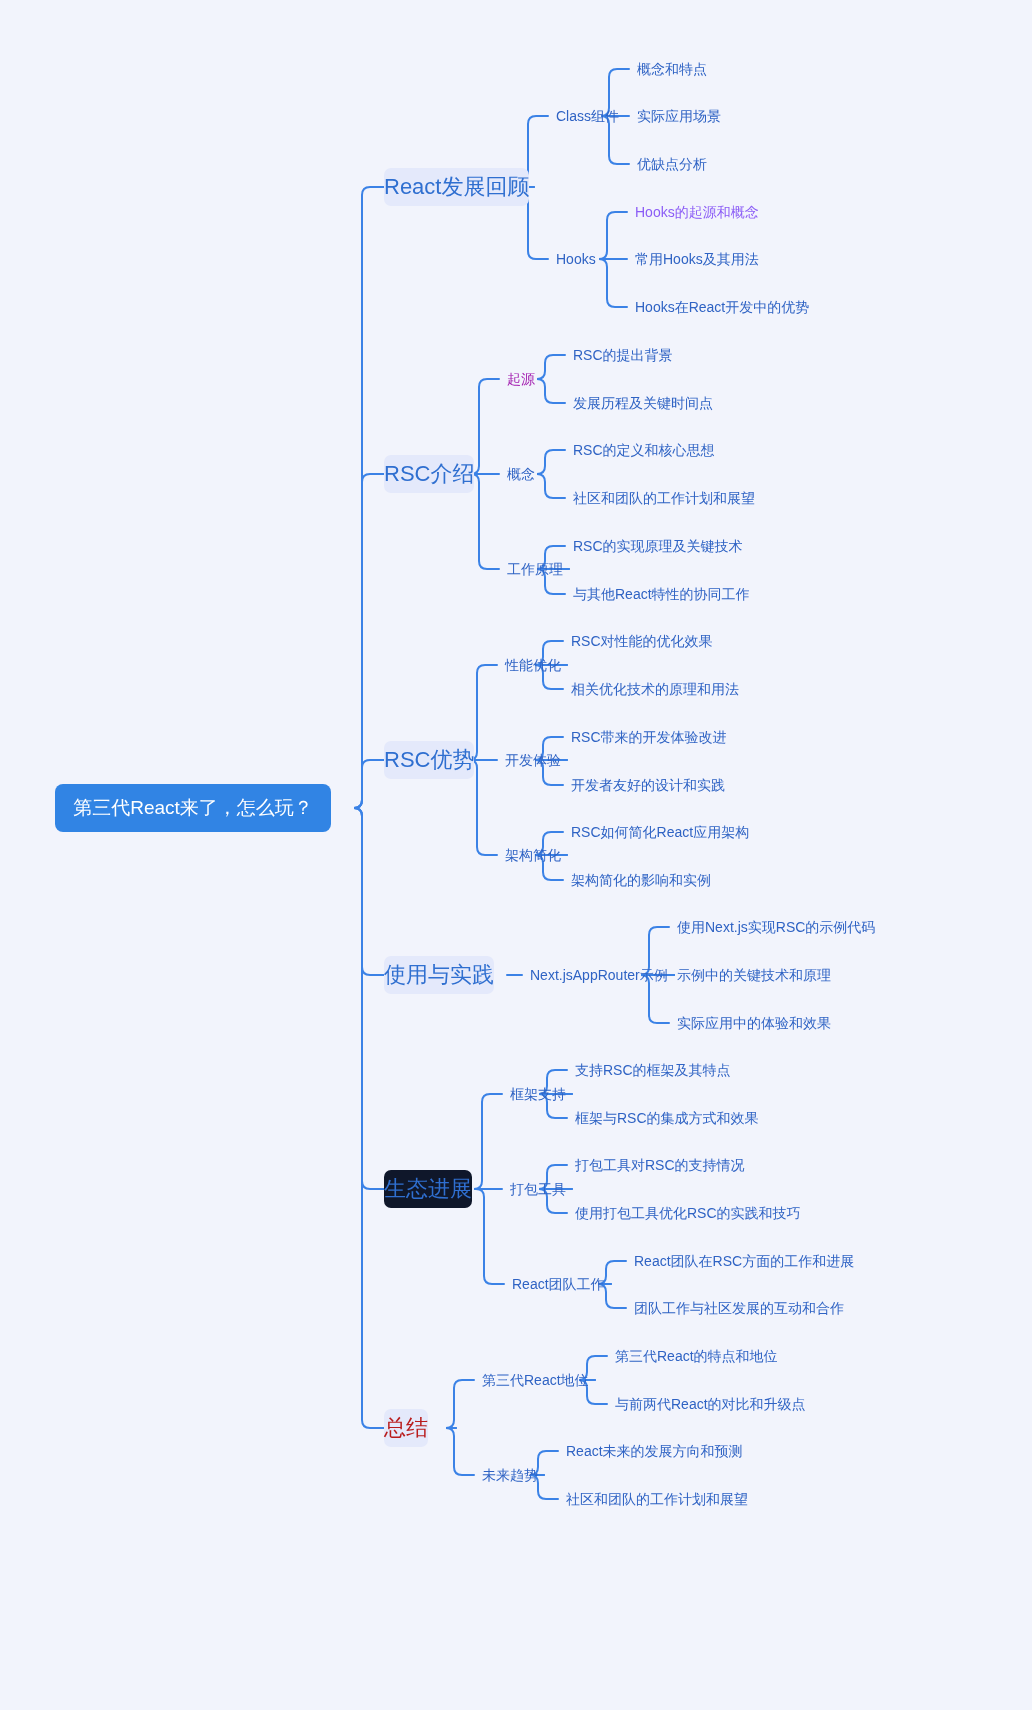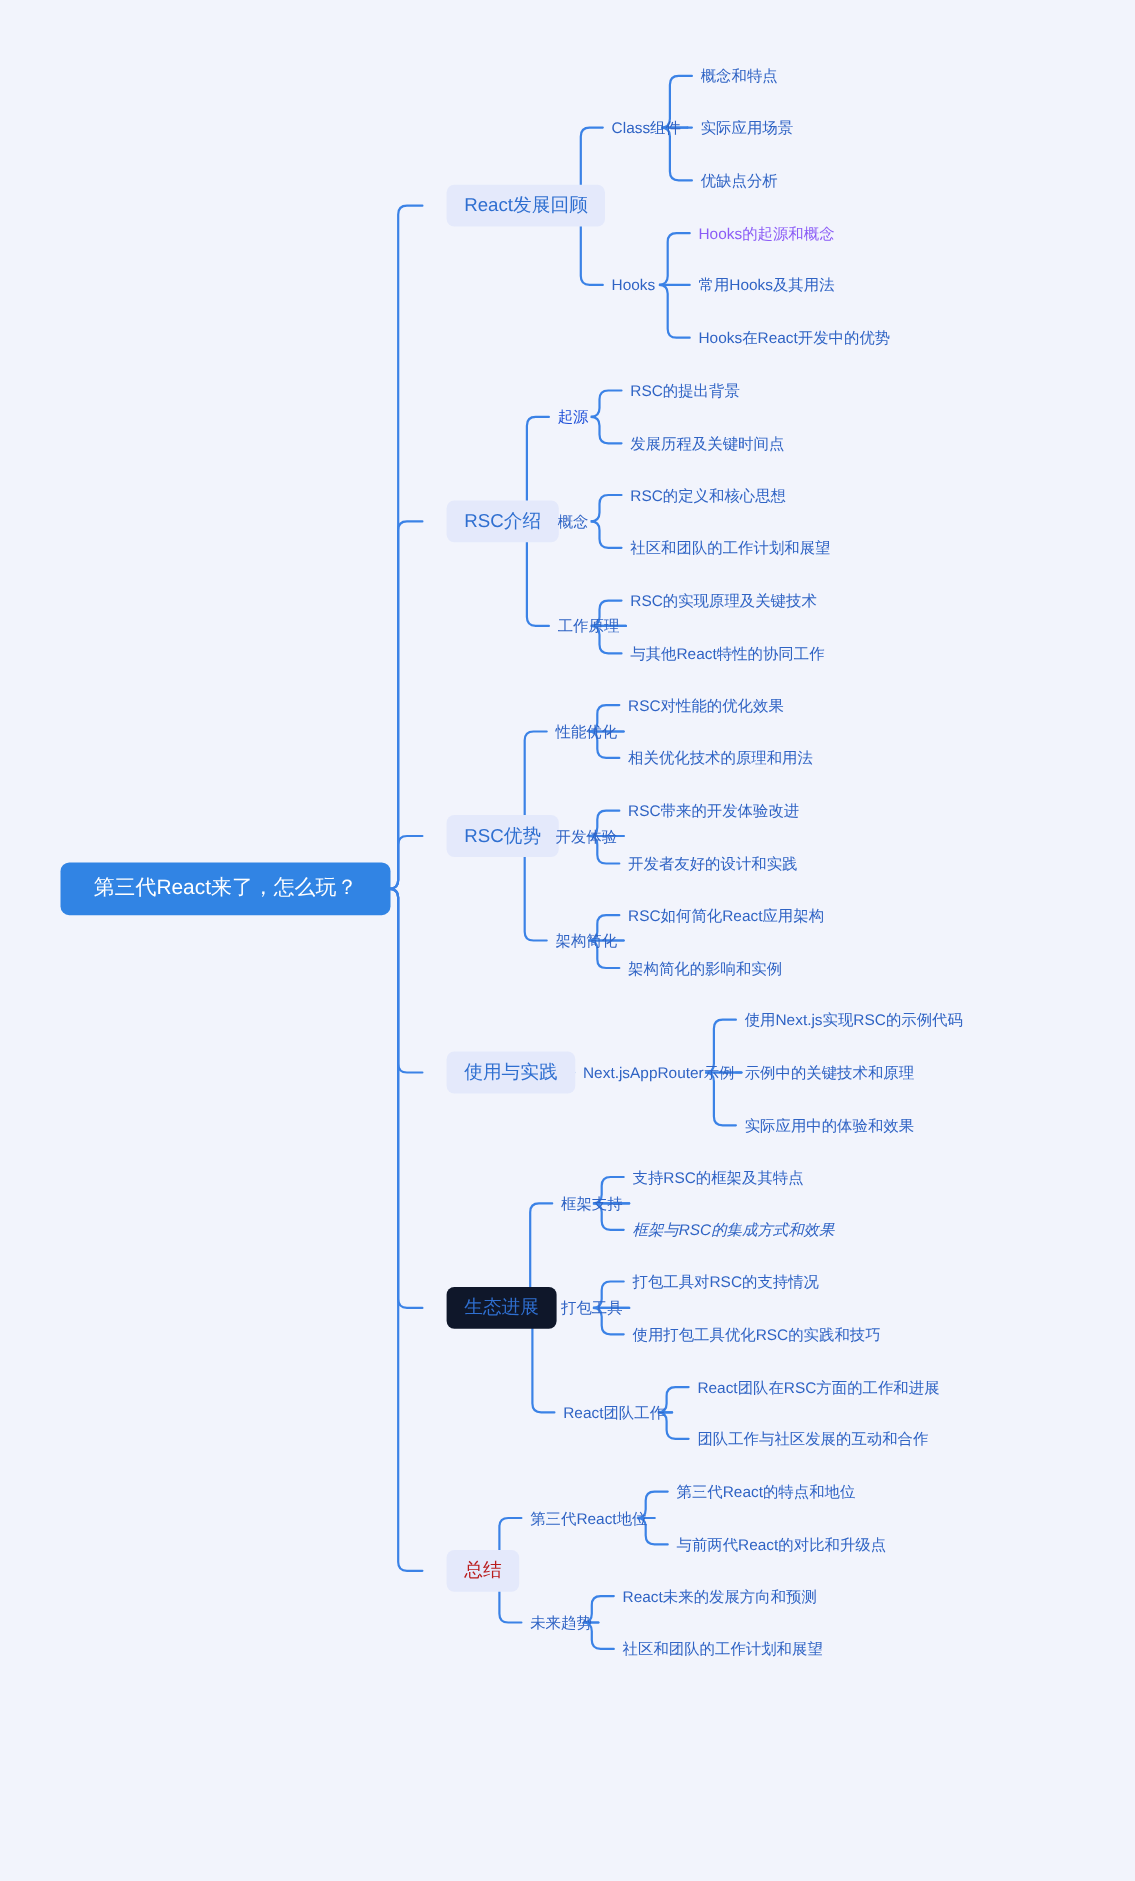--- a/index.html
+++ b/index.html
@@ -12,22 +12,22 @@
   #map{position:absolute;left:0;top:0;width:1032px;height:1710px;}
   .link{fill:none;stroke:#3b82e6;stroke-width:2;stroke-linecap:round;}
   .node-box{position:absolute;box-sizing:border-box;display:flex;align-items:center;justify-content:center;}
   .root-node{
     background:#3184e4;color:#ffffff;border-radius:8px;
     font-size:19px;line-height:28px;text-align:center;
     padding:10px 14px;
   }
   .l1-node{
     background:#e4e9fb;color:#2f6fd0;border-radius:7px;
-    font-size:17px;line-height:24px;text-align:center;
-    padding:7px 16px;white-space:nowrap;margin-left:22px;
+    font-size:22px;line-height:24px;text-align:center;
+    padding:7px 0;white-space:nowrap;
   }
   .l2-node{
     color:#2f63c4;font-size:14px;line-height:20px;white-space:nowrap;
     background:transparent;
   }
   .l3-node{
     color:#2f63c4;font-size:14px;line-height:20px;white-space:nowrap;
     background:transparent;
   }
 </style>
@@ -81,32 +81,32 @@
     <path d="M 611 1284 H 598 Q 606 1284 606 1292 V 1300 Q 606 1308 614 1308 H 626" class="link" stroke="#3b82e6"></path>
     <path d="M 355 808 H 354 Q 362 808 362 816 V 1420 Q 362 1428 370 1428 H 384" class="link" stroke="#3b82e6"></path>
     <path d="M 456 1428 H 446 Q 454 1428 454 1420 V 1388 Q 454 1380 462 1380 H 474" class="link" stroke="#3b82e6"></path>
     <path d="M 595 1380 H 579 Q 587 1380 587 1372 V 1364 Q 587 1356 595 1356 H 607" class="link" stroke="#3b82e6"></path>
     <path d="M 595 1380 H 579 Q 587 1380 587 1388 V 1396 Q 587 1404 595 1404 H 607" class="link" stroke="#3b82e6"></path>
     <path d="M 456 1428 H 446 Q 454 1428 454 1436 V 1467 Q 454 1475 462 1475 H 474" class="link" stroke="#3b82e6"></path>
     <path d="M 544 1475 H 530 Q 538 1475 538 1467 V 1459 Q 538 1451 546 1451 H 558" class="link" stroke="#3b82e6"></path>
     <path d="M 544 1475 H 530 Q 538 1475 538 1483 V 1491 Q 538 1499 546 1499 H 558" class="link" stroke="#3b82e6"></path>
   </svg>
 <div id="nodes">
-    <div class="node-box root-node" style="left: 55px; top: 784px; width: 300px; text-align: center; background: rgb(49, 132, 228); color: rgb(255, 255, 255);">第三代React来了，怎么玩？</div>
+    <div class="node-box root-node" style="left: 55px; top: 784px; width: 276px; text-align: center; background: rgb(49, 132, 228); color: rgb(255, 255, 255);">第三代React来了，怎么玩？</div>
     <div class="node-box l1-node" style="left: 384px; top: 168px; background: rgb(228, 233, 251); color: rgb(47, 111, 208);">React发展回顾</div>
     <div class="node-box l2-node" style="left: 556px; top: 106px; color: rgb(47, 99, 196);">Class组件</div>
     <div class="node-box l3-node" style="left: 637px; top: 59px; color: rgb(47, 99, 196);">概念和特点</div>
     <div class="node-box l3-node" style="left: 637px; top: 106px; color: rgb(47, 99, 196);">实际应用场景</div>
     <div class="node-box l3-node" style="left: 637px; top: 154px; color: rgb(47, 99, 196);">优缺点分析</div>
     <div class="node-box l2-node" style="left: 556px; top: 249px; color: rgb(47, 99, 196);">Hooks</div>
     <div class="node-box l3-node" style="left: 635px; top: 202px; color: #8b5cf6;">Hooks的起源和概念</div>
     <div class="node-box l3-node" style="left: 635px; top: 249px; color: rgb(47, 99, 196);">常用Hooks及其用法</div>
     <div class="node-box l3-node" style="left: 635px; top: 297px; color: rgb(47, 99, 196);">Hooks在React开发中的优势</div>
     <div class="node-box l1-node" style="left: 384px; top: 455px; background: rgb(228, 233, 251); color: rgb(47, 111, 208);">RSC介绍</div>
-    <div class="node-box l2-node" style="left: 507px; top: 369px; color: #1d4ed8;">起源</div>
+    <div class="node-box l2-node" style="left: 507px; top: 369px; color: #a21caf;">起源</div>
     <div class="node-box l3-node" style="left: 573px; top: 345px; color: rgb(47, 99, 196);">RSC的提出背景</div>
     <div class="node-box l3-node" style="left: 573px; top: 393px; color: rgb(47, 99, 196);">发展历程及关键时间点</div>
     <div class="node-box l2-node" style="left: 507px; top: 464px; color: rgb(47, 99, 196);">概念</div>
     <div class="node-box l3-node" style="left: 573px; top: 440px; color: rgb(47, 99, 196);">RSC的定义和核心思想</div>
     <div class="node-box l3-node" style="left: 573px; top: 488px; color: rgb(47, 99, 196);">社区和团队的工作计划和展望</div>
     <div class="node-box l2-node" style="left: 507px; top: 559px; color: rgb(47, 99, 196);">工作原理</div>
     <div class="node-box l3-node" style="left: 573px; top: 536px; color: rgb(47, 99, 196);">RSC的实现原理及关键技术</div>
     <div class="node-box l3-node" style="left: 573px; top: 584px; color: rgb(47, 99, 196);">与其他React特性的协同工作</div>
     <div class="node-box l1-node" style="left: 384px; top: 741px; background: rgb(228, 233, 251); color: rgb(47, 111, 208);">RSC优势</div>
     <div class="node-box l2-node" style="left: 505px; top: 655px; color: rgb(47, 99, 196);">性能优化</div>
@@ -119,21 +119,21 @@
     <div class="node-box l3-node" style="left: 571px; top: 822px; color: rgb(47, 99, 196);">RSC如何简化React应用架构</div>
     <div class="node-box l3-node" style="left: 571px; top: 870px; color: rgb(47, 99, 196);">架构简化的影响和实例</div>
     <div class="node-box l1-node" style="left: 384px; top: 956px; background: rgb(228, 233, 251); color: rgb(47, 111, 208);">使用与实践</div>
     <div class="node-box l2-node" style="left: 530px; top: 965px; color: rgb(47, 99, 196);">Next.jsAppRouter示例</div>
     <div class="node-box l3-node" style="left: 677px; top: 917px; color: rgb(47, 99, 196);">使用Next.js实现RSC的示例代码</div>
     <div class="node-box l3-node" style="left: 677px; top: 965px; color: rgb(47, 99, 196);">示例中的关键技术和原理</div>
     <div class="node-box l3-node" style="left: 677px; top: 1013px; color: rgb(47, 99, 196);">实际应用中的体验和效果</div>
     <div class="node-box l1-node" style="left: 384px; top: 1170px; background: #0f172a; color: rgb(47, 111, 208);">生态进展</div>
     <div class="node-box l2-node" style="left: 510px; top: 1084px; color: rgb(47, 99, 196);">框架支持</div>
     <div class="node-box l3-node" style="left: 575px; top: 1060px; color: rgb(47, 99, 196);">支持RSC的框架及其特点</div>
-    <div class="node-box l3-node" style="left: 575px; top: 1108px; color: rgb(47, 99, 196); font-style: italic;">框架与RSC的集成方式和效果</div>
+    <div class="node-box l3-node" style="left: 575px; top: 1108px; color: rgb(47, 99, 196);">框架与RSC的集成方式和效果</div>
     <div class="node-box l2-node" style="left: 510px; top: 1179px; color: rgb(47, 99, 196);">打包工具</div>
     <div class="node-box l3-node" style="left: 575px; top: 1155px; color: rgb(47, 99, 196);">打包工具对RSC的支持情况</div>
     <div class="node-box l3-node" style="left: 575px; top: 1203px; color: rgb(47, 99, 196);">使用打包工具优化RSC的实践和技巧</div>
     <div class="node-box l2-node" style="left: 512px; top: 1274px; color: rgb(47, 99, 196);">React团队工作</div>
     <div class="node-box l3-node" style="left: 634px; top: 1251px; color: rgb(47, 99, 196);">React团队在RSC方面的工作和进展</div>
     <div class="node-box l3-node" style="left: 634px; top: 1298px; color: rgb(47, 99, 196);">团队工作与社区发展的互动和合作</div>
     <div class="node-box l1-node" style="left: 384px; top: 1409px; background: rgb(228, 233, 251); color: #b91c1c;">总结</div>
     <div class="node-box l2-node" style="left: 482px; top: 1370px; color: rgb(47, 99, 196);">第三代React地位</div>
     <div class="node-box l3-node" style="left: 615px; top: 1346px; color: rgb(47, 99, 196);">第三代React的特点和地位</div>
     <div class="node-box l3-node" style="left: 615px; top: 1394px; color: rgb(47, 99, 196); text-align: center;">与前两代React的对比和升级点</div>

